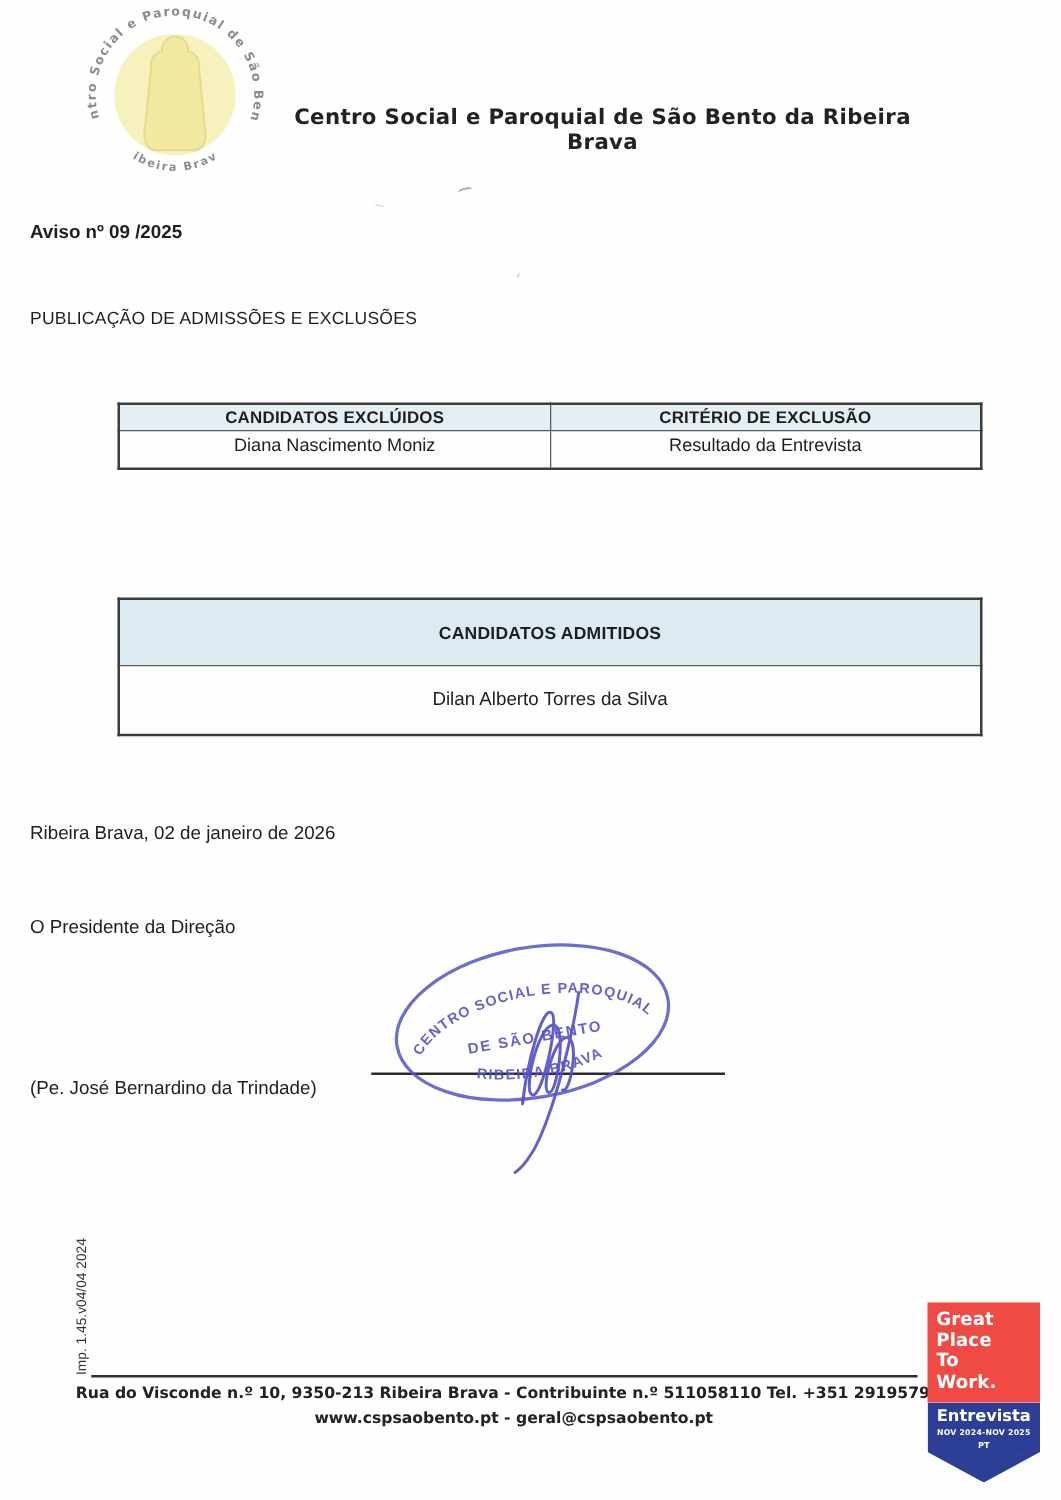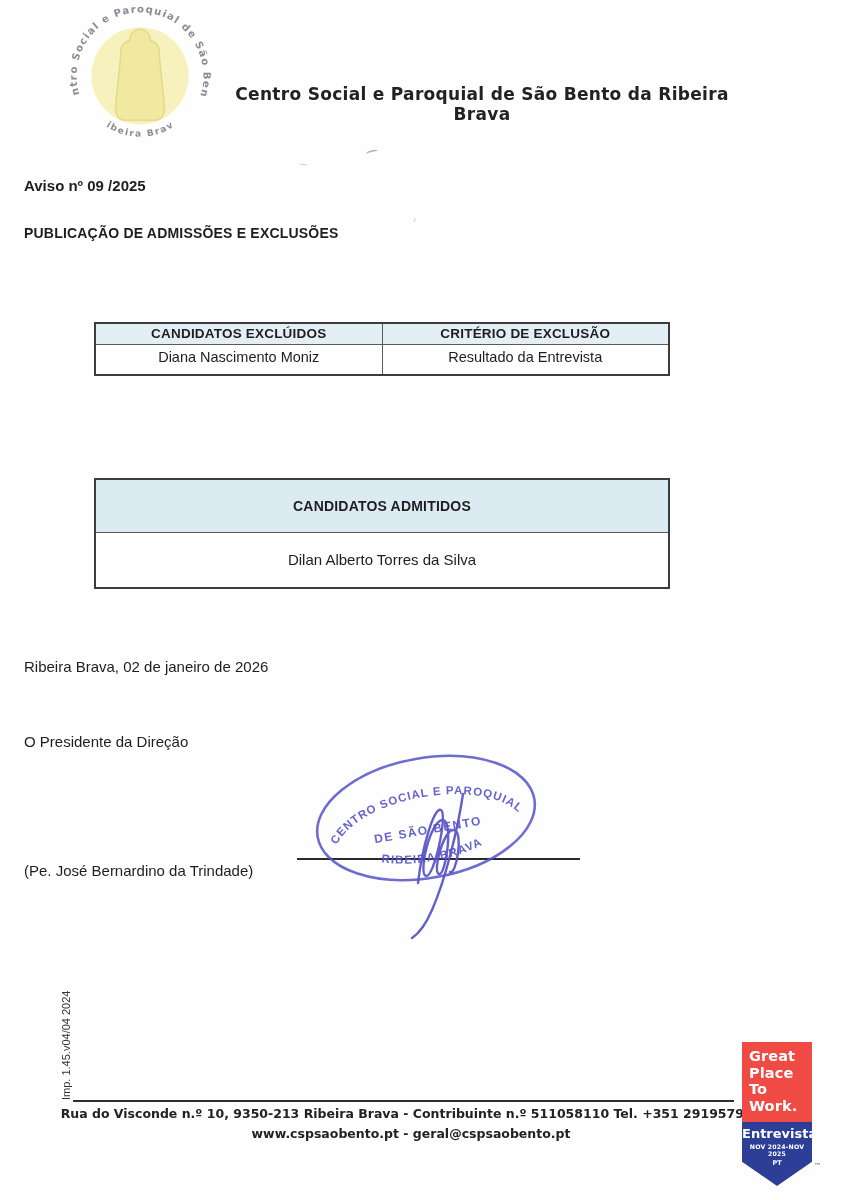--- a/index.html
+++ b/index.html
@@ -11,24 +11,24 @@
   }
   
   .logo-svg { position:absolute; left:66px; top:6px; width:148px; height:148px; }
   .doc-title {
     position:absolute; left:214px; top:84px; width:536px; text-align:center;
     font-family:"DejaVu Sans", sans-serif; font-weight:bold; font-size:17px;
     letter-spacing:.3px; color:#222;
   }
   .centered { position:absolute; left:24px; width:825px; text-align:left; }
   .aviso   { top:177px; font-size:15px; font-weight:bold; }
-  .subject { top:225px; font-size:14px; font-weight:bold; letter-spacing:.2px; }
+  .subject { top:246px; font-size:14px; font-weight:normal; letter-spacing:.2px; }
   
   table.tbl {
-    position:absolute; left:94px; width:576px; border-collapse:collapse;
+    position:absolute; left:94px; width:692px; border-collapse:collapse;
     border:2px solid #3c3c3c; table-layout:fixed;
   }
   .tbl-excluded { top:322px; }
   .tbl-admitted { top:478px; }
   .tbl th, .tbl td { border:1px solid #5a5a5a; text-align:center; }
   .tbl th {
     background:#e3eef5; font-size:13.5px; font-weight:bold; height:21px;
     letter-spacing:.2px;
   }
   .tbl-excluded td { font-size:14.5px; vertical-align:top; padding-top:4px; }
@@ -49,21 +49,21 @@
   }
   
   .footer-rule { position:absolute; left:73px; top:1100px; width:661px; border-top:2px solid #2e2e2e; }
   .footer-text {
     position:absolute; left:0; width:822px; text-align:center;
     font-family:"DejaVu Sans", sans-serif; font-weight:bold; color:#222;
   }
   .footer-address { top:1106px; font-size:12.5px; }
   .footer-web     { top:1126px; font-size:12.5px; }
   
-  .badge { position:absolute; left:742px; top:1042px; width:70px; }
+  .badge { position:absolute; left:742px; top:1042px; width:90px; }
   .badge-red {
     background:#f04a45; color:#fff; padding:6px 4px 4px 7px; height:80px;
     font-family:"DejaVu Sans", sans-serif; font-weight:bold;
     font-size:14.5px; line-height:16.5px; letter-spacing:.1px;
   }
   .badge-blue {
     position:relative; background:#2c3e96; color:#fff; height:64px;
     clip-path:polygon(0 0, 100% 0, 100% 62%, 50% 100%, 0 62%);
     text-align:center; font-family:"DejaVu Sans", sans-serif;
   }

